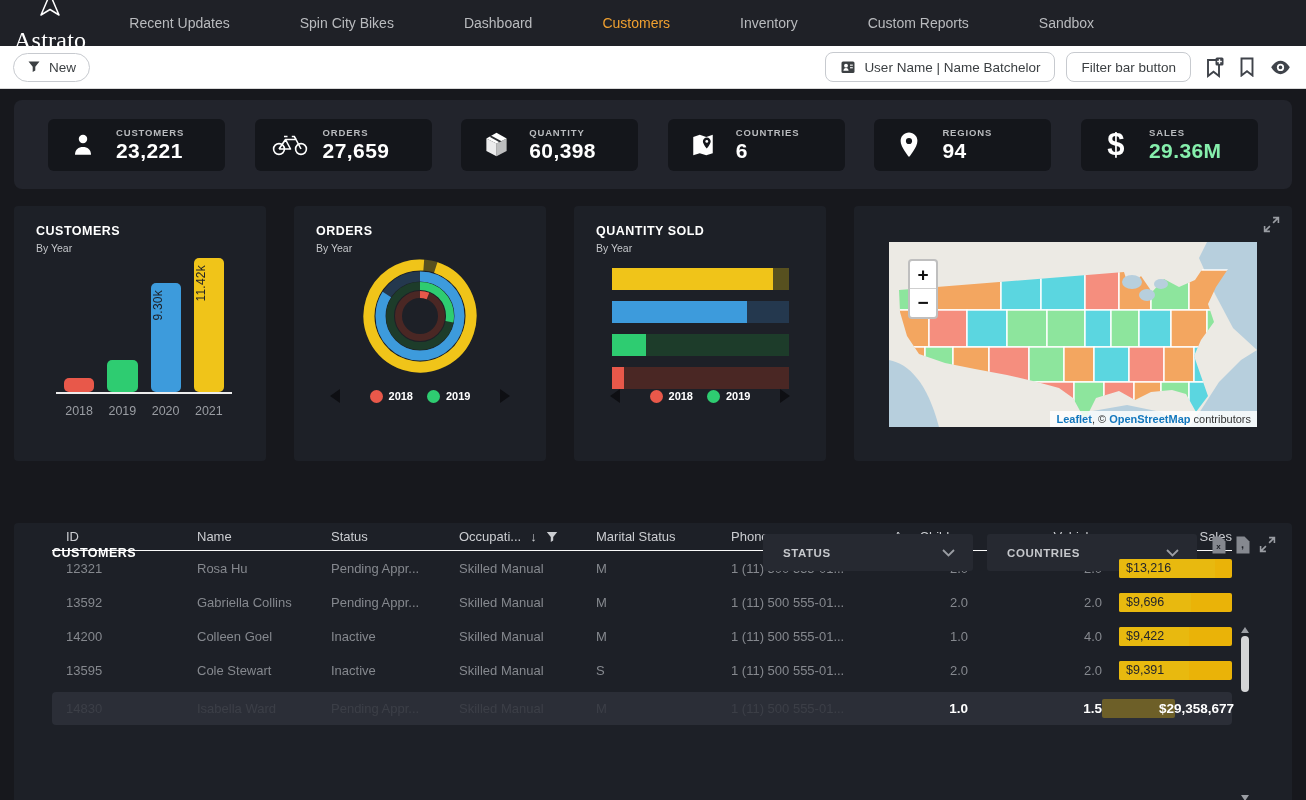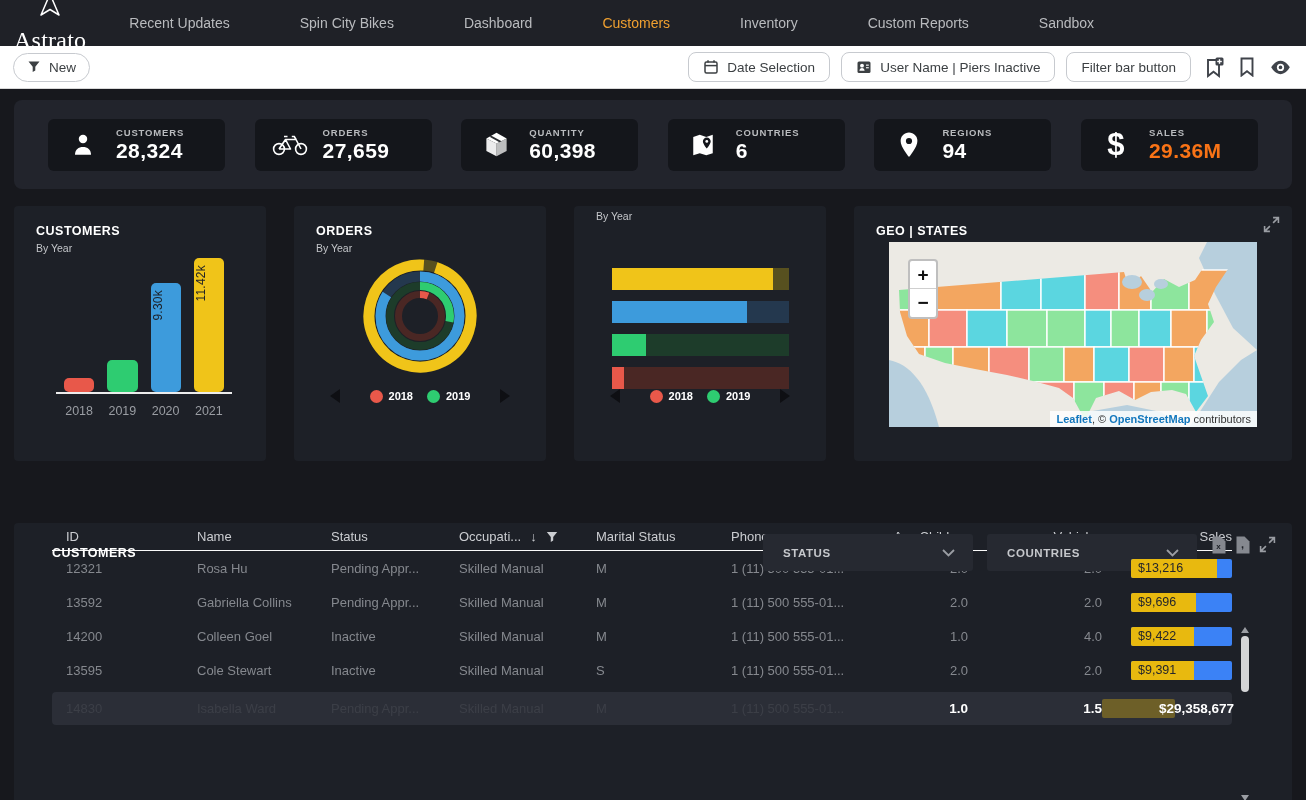--- a/index.html
+++ b/index.html
@@ -79,21 +79,21 @@
   .dropdown span { color:#c6c8cc; font-size:11.5px; font-weight:bold; letter-spacing:.05em; flex:1; }
   .tc-icons { display:flex; gap:9px; margin-top:2px; }
 
   .grid { display:grid; grid-template-columns:145px 134px 128px 137px 135px 151px 86px 134px 130px; align-items:center; margin-left:38px; width:1180px; }
   .grid > div:first-child { padding-left:14px; }
   .col-r { text-align:right; }
   .thead { margin-top:62px; height:28px; border-bottom:1px solid #fafafa; color:#cbcdd1; font-size:13px; }
   .th-occ { display:flex; align-items:center; gap:9px; }
   .sort-arrow { font-size:13px; color:#cbcdd1; }
   .trow { height:34px; color:#85888e; font-size:13px; cursor:pointer; }
-  .salesbar { width:101px; height:19px; background:#3b82f6; border-radius:2px; margin-left:auto; position:relative; overflow:hidden; }
+  .salesbar { width:113px; height:19px; background:#eab308; border-radius:2px; margin-left:auto; position:relative; overflow:hidden; }
   .salesbar .sfill { position:absolute; left:0; top:0; bottom:0; }
   .salesbar .stext { position:absolute; left:7px; top:0; bottom:0; display:flex; align-items:center; color:#25262b; font-size:12.5px; }
   .totals { margin-top:5px; height:33px; background:#2b2e37; border-radius:4px; }
   .ghost { opacity:.18; }
   .tot-val { color:#fff; font-weight:bold; font-size:13.5px; }
   .tot-sales { width:132px; height:19px; margin-left:auto; position:relative; }
   .tot-sales .gbar { position:absolute; left:0; top:0; bottom:0; width:55%; opacity:.35; border-radius:2px; }
   .tot-sales .tot-val { position:absolute; right:0; top:0; bottom:0; display:flex; align-items:center; }
 
   .vscroll { position:absolute; left:1226px; top:104px; width:9px; height:174px; display:flex; flex-direction:column; align-items:center; }
@@ -125,36 +125,27 @@
 <div class="toolbar">
   <button class="pill">
     <svg width="14" height="14" viewBox="0 0 14 14">
       <path d="M1.5 1.5 h11 l-4.2 5.2 v3.8 l-2.6 1.6 v-5.4 z" fill="#3c4043"></path>
     </svg>
     <span>New</span>
   </button>
   <div class="tool-right">
     <button class="btn">
       <svg width="16" height="16" viewBox="0 0 16 16">
-        <rect x="2" y="3" width="12" height="11" rx="1.5" fill="none" stroke="#3c4043" stroke-width="1.5"></rect>
-        <line x1="2" y1="6.6" x2="14" y2="6.6" stroke="#3c4043" stroke-width="1.5"></line>
-        <line x1="5" y1="1.2" x2="5" y2="3.6" stroke="#3c4043" stroke-width="1.5"></line>
-        <line x1="11" y1="1.2" x2="11" y2="3.6" stroke="#3c4043" stroke-width="1.5"></line>
-      </svg>
-      <span>Date Selection</span>
-    </button>
-    <button class="btn">
-      <svg width="16" height="16" viewBox="0 0 16 16">
         <rect x="1.5" y="2.5" width="13" height="11.5" rx="1.5" fill="#3c4043"></rect>
         <circle cx="6" cy="6.7" r="1.9" fill="#fff"></circle>
         <path d="M3.4 11.8 c0-1.9 1.2-2.9 2.6-2.9 s2.6 1 2.6 2.9 z" fill="#fff"></path>
         <rect x="10" y="5.6" width="2.8" height="1.1" fill="#fff"></rect>
         <rect x="10" y="8.2" width="2.8" height="1.1" fill="#fff"></rect>
       </svg>
-      <span>User Name | Piers Inactive</span>
+      <span>User Name | Name Batchelor</span>
     </button>
     <button class="btn">
       <span>Filter bar button</span>
     </button>
     <span class="icon-btn">
       <svg width="20" height="21" viewBox="0 0 20 21">
         <path d="M4 3 h11 v16 l-5.5-4.2 L4 19 z" fill="none" stroke="#3f434a" stroke-width="1.9"></path>
         <rect x="11.5" y="0.5" width="8" height="8" rx="1.5" fill="#3f434a"></rect>
         <line x1="15.5" y1="2.2" x2="15.5" y2="6.8" stroke="#fff" stroke-width="1.4"></line>
         <line x1="13.2" y1="4.5" x2="17.8" y2="4.5" stroke="#fff" stroke-width="1.4"></line>
@@ -181,21 +172,21 @@
 
     <div class="kpi-card">
       <span class="kpi-icon">
         <svg width="26" height="26" viewBox="0 0 24 24">
             <circle cx="12" cy="6.4" r="3.9" fill="#fff"></circle>
             <path d="M4.6 21 c0-4.7 3.3-7.1 7.4-7.1 s7.4 2.4 7.4 7.1 z" fill="#fff"></path>
           </svg>
       </span>
       <div>
           <div class="kpi-label">CUSTOMERS</div>
-           <div class="kpi-value">28,324</div>
+           <div class="kpi-value">23,221</div>
         </div>
     </div>
 
     <div class="kpi-card">
       <span class="kpi-icon">
         <svg width="36" height="23" viewBox="0 0 36 23">
           <circle cx="7" cy="16" r="5.4" fill="none" stroke="#fff" stroke-width="1.6"></circle>
           <circle cx="29" cy="16" r="5.4" fill="none" stroke="#fff" stroke-width="1.6"></circle>
           <path d="M7 16 L13.5 6.5 H24 L29 16 M13.5 6.5 L18.5 16 H7" fill="none" stroke="#fff" stroke-width="1.6" stroke-linejoin="round"></path>
           <path d="M24 6.5 L22.3 3.5 H19.8 M12 3.5 H15.5" fill="none" stroke="#fff" stroke-width="1.6"></path>
@@ -248,21 +239,21 @@
            <div class="kpi-value">94</div>
         </div>
     </div>
 
     <div class="kpi-card">
       <span class="kpi-icon">
           <span class="dollar-glyph">$</span>
         </span>
       <div>
           <div class="kpi-label">SALES</div>
-           <div class="kpi-value" style="color: #f97316;">29.36M</div>
+           <div class="kpi-value" style="color: #86efac;">29.36M</div>
         </div>
     </div>
   </section>
 
   <section class="charts-row">
 
     <div class="card small">
       <div class="card-title">CUSTOMERS</div>
       <div class="card-sub">By Year</div>
       <div class="plot">
@@ -306,20 +297,21 @@
         <span class="tri left"></span>
         <span class="dot" style="background: rgb(232, 88, 74);"></span>
         <span class="ltext">2018</span>
         <span class="dot" style="background: rgb(46, 204, 113);"></span>
         <span class="ltext">2019</span>
         <span class="tri right"></span>
       </div>
     </div>
 
     <div class="card small">
+      <div class="card-title">QUANTITY SOLD</div>
       <div class="card-sub">By Year</div>
       <div class="hbars">
         <div class="hbar" style="background: rgb(87, 80, 31);">
             <div class="fill" style="background: rgb(240, 196, 25); width: 91%;"></div>
           </div>
         <div class="hbar" style="background: rgb(36, 56, 78);">
             <div class="fill" style="background: rgb(61, 155, 220); width: 76%;"></div>
           </div>
         <div class="hbar" style="background: rgb(29, 60, 42);">
             <div class="fill" style="background: rgb(46, 204, 113); width: 19%;"></div>
@@ -332,21 +324,20 @@
         <span class="tri left"></span>
         <span class="dot" style="background: rgb(232, 88, 74);"></span>
         <span class="ltext">2018</span>
         <span class="dot" style="background: rgb(46, 204, 113);"></span>
         <span class="ltext">2019</span>
         <span class="tri right"></span>
       </div>
     </div>
 
     <div class="card geo">
-      <div class="card-title">GEO | STATES</div>
       <span class="expand-corner">
         <svg width="17" height="17" viewBox="0 0 16 16">
             <path d="M9.5 1.5 h5 v5 M14.5 1.5 L9.5 6.5 M6.5 14.5 h-5 v-5 M1.5 14.5 L6.5 9.5" fill="none" stroke="#9a9da3" stroke-width="1.5"></path>
           </svg>
       </span>
       <div class="map">
         <svg width="368" height="185" viewBox="0 0 368 185">
           <rect width="368" height="185" fill="#eceae4"></rect>
           <path d="M0,118 C20,122 38,140 50,185 L0,185 Z" fill="#b7cfdd"></path>
           <path d="M318,0 L368,0 L368,108 L344,86 L326,52 L310,16 Z" fill="#b7cfdd"></path>

